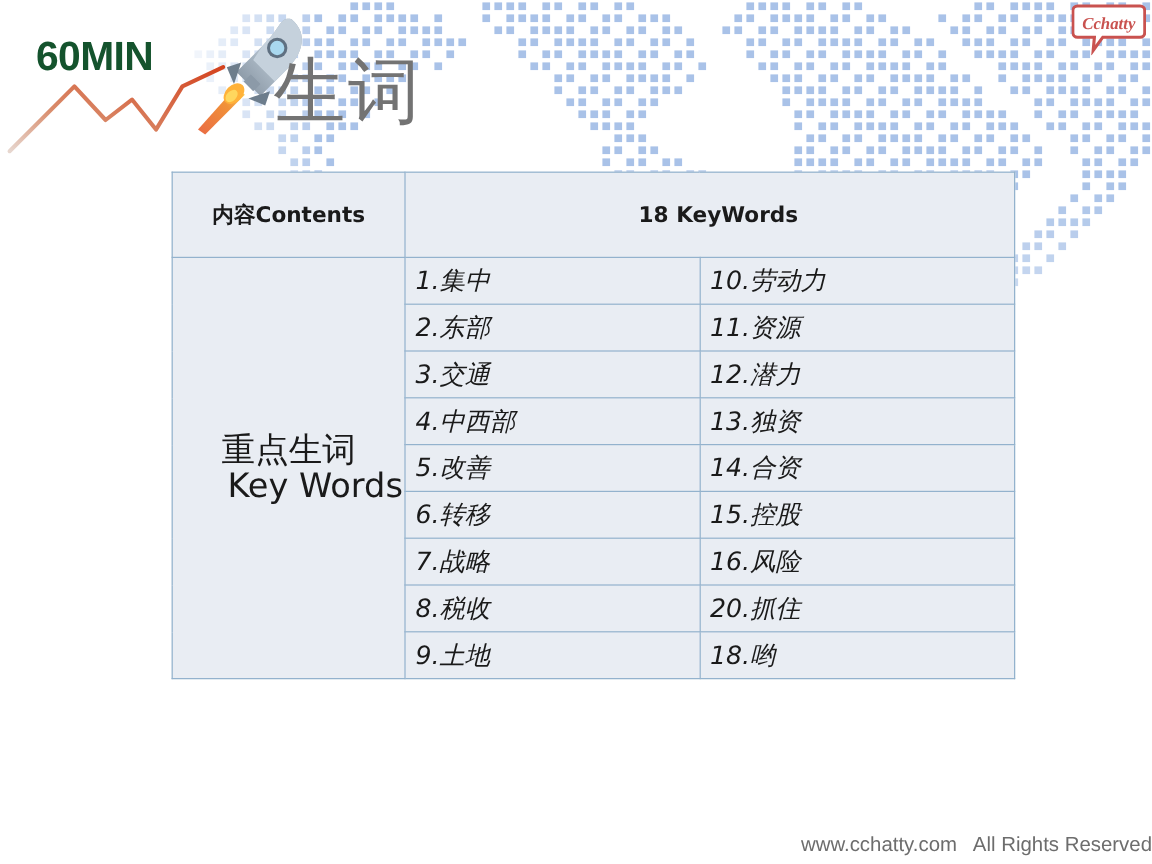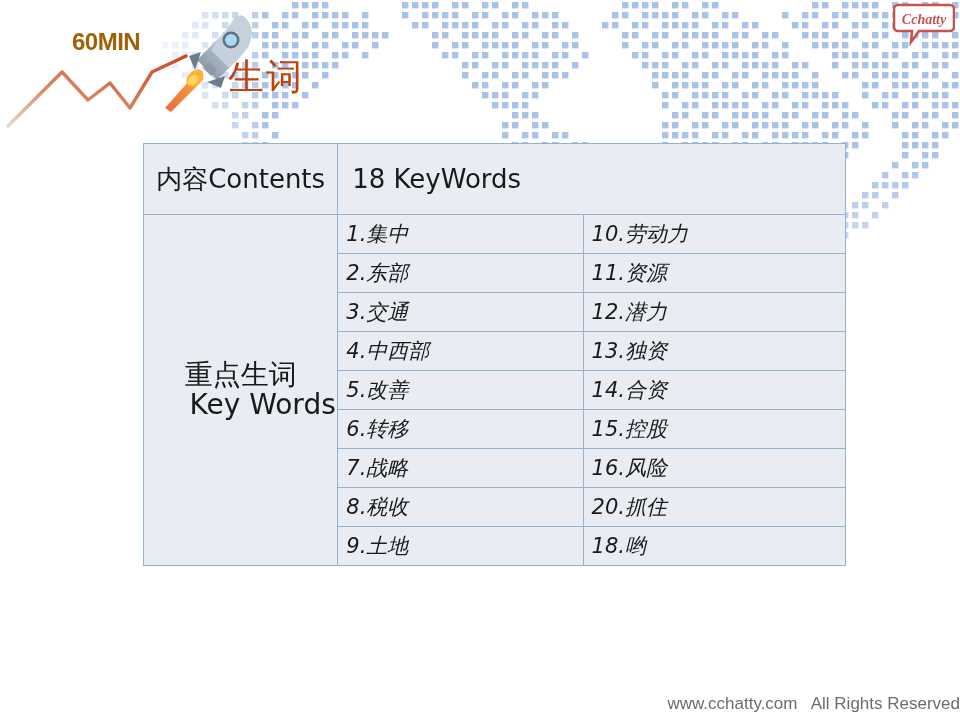--- a/index.html
+++ b/index.html
@@ -34,41 +34,40 @@
 
   .zigzag {
     position: absolute;
     left: 0; top: 50px;
     width: 250px; height: 80px;
   }
 
   .min60 {
     position: absolute;
     left: 30px; top: 28px;
-    font-size: 24px;
+    font-size: 34px;
     font-weight: bold;
     letter-spacing: -0.5px;
-    color: #a16207;
+    color: #14532d;
     font-family: "Liberation Sans", sans-serif;
-    margin-left: 42px;
   }
 
   .rocket {
     position: absolute;
     left: 163px; top: 8px;
     width: 105px; height: 105px;
   }
 
   .page-title {
     position: absolute;
     left: 228px; top: 48px;
-    font-size: 36px;
+    font-size: 60px;
     line-height: 58px;
     font-weight: 500;
-    color: #c2410c;
+    color: #737373;
     font-family: "DejaVu Sans", sans-serif;
     letter-spacing: 2px;
   }
 
   .tagline {
     position: absolute;
     left: 289px; top: 27px;
     font-size: 17px;
     color: #2a2ab8;
     text-decoration: underline;
@@ -100,25 +99,26 @@
     color: #1a1a1a;
     padding: 0;
     vertical-align: middle;
   }
   .col-a { width: 194px; }
   .col-b { width: 245px; }
   .col-c { width: 262px; }
 
   .hdr-cell {
     height: 70px;
-    font-size: 26px;
+    font-size: 18px;
     font-family: "DejaVu Sans", sans-serif;
+    font-weight: bold;
   }
   .hdr-contents { text-align: center; }
-  .hdr-keywords { padding-left: 14px !important; text-align: left; }
+  .hdr-keywords { padding-left: 14px !important; text-align: center; }
 
   .label-cell {
     text-align: center;
     font-size: 28px;
     line-height: 30px;
     font-family: "DejaVu Sans", sans-serif;
   }
   .label-cell .cn { display:block; }
   .label-cell .en { display:block;margin-left:44px; }
 

